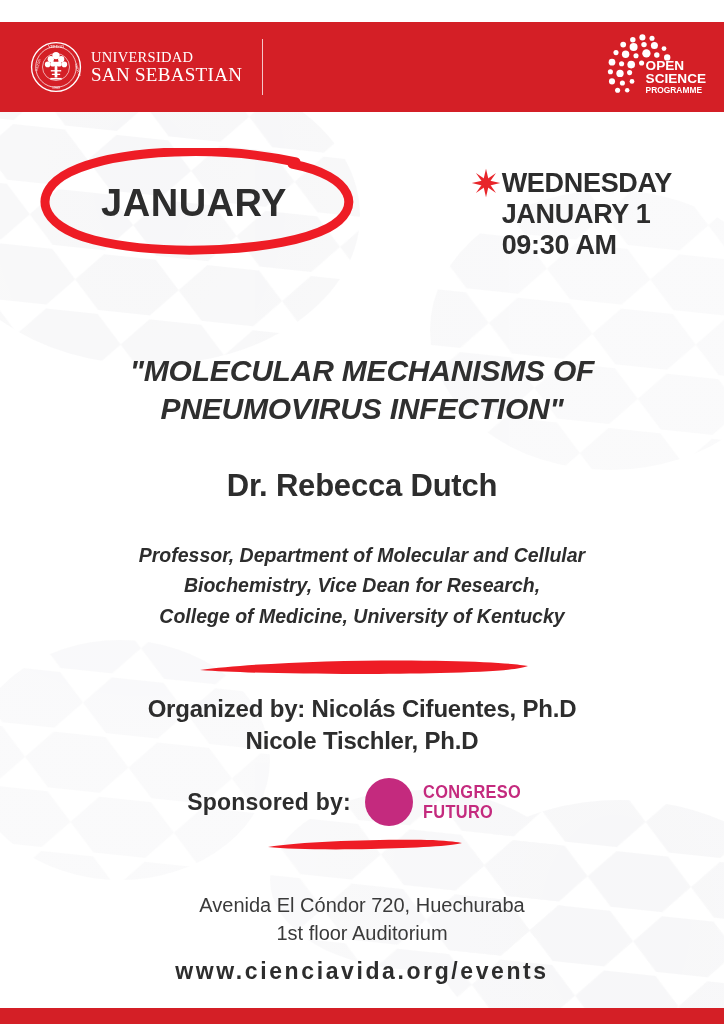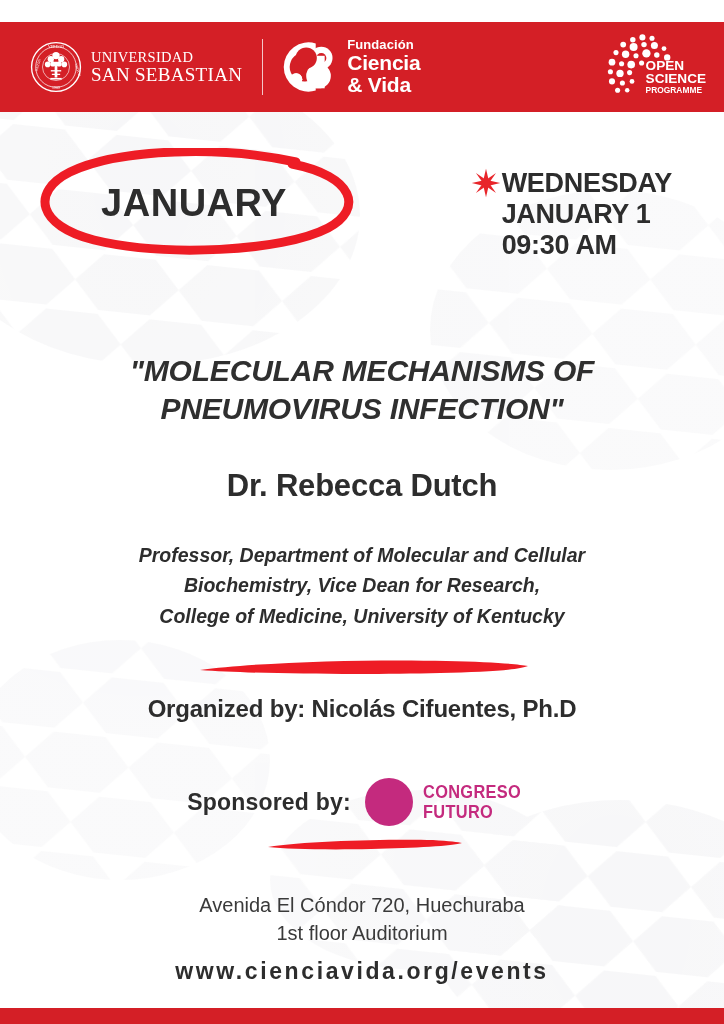--- a/index.html
+++ b/index.html
@@ -309,38 +309,20 @@
         </g>
       </svg>
       <div class="uss-text">
         <div class="l1">UNIVERSIDAD</div>
         <div class="l2">SAN SEBASTIAN</div>
       </div>
     </div>
 
     <div class="divider-v"></div>
 
-    <div class="fcv-logo">
-      <svg class="fcv-mark" viewBox="0 0 100 100" aria-hidden="true">
-        <path d="M50 6 A44 44 0 1 1 49.9 6 Z M50 6 A44 44 0 0 0 28 88 L28 40 A22 22 0 0 1 72 40 A22 22 0 0 1 50 62 L50 6 Z" fill="none"></path>
-        <path d="M62 8 A44 44 0 1 0 62 92 L62 66 A26 26 0 1 1 62 34 Z" fill="#ffffff"></path>
-        <circle cx="72" cy="34" r="20" fill="#ffffff"></circle>
-        <circle cx="72" cy="34" r="9" fill="#d41f26"></circle>
-        <circle cx="27" cy="72" r="11" fill="#ffffff"></circle>
-        <rect x="56" y="30" width="22" height="58" fill="#ffffff"></rect>
-        <circle cx="67" cy="66" r="22" fill="#ffffff"></circle>
-        <circle cx="45" cy="34" r="19" fill="#d41f26"></circle>
-        <circle cx="27" cy="72" r="11" fill="#ffffff"></circle>
-      </svg>
-      <div class="fcv-text">
-        <div class="f1">Fundación</div>
-        <div class="f2">Ciencia</div>
-        <div class="f3">&amp; Vida</div>
-      </div>
-    </div>
 
     <svg class="osp-logo" viewBox="0 0 140 100" aria-hidden="true">
       <g fill="#ffffff">
         <circle cx="46" cy="16" r="3.4"></circle>
           <circle cx="58" cy="13" r="3.8"></circle>
           <circle cx="70" cy="14" r="3.2"></circle>
         <circle cx="34" cy="22" r="3.6"></circle>
           <circle cx="47" cy="25" r="5"></circle>
           <circle cx="60" cy="22" r="3.4"></circle>
           <circle cx="73" cy="23" r="4.4"></circle>
@@ -412,20 +394,21 @@
     <div>Biochemistry, Vice Dean for Research,</div>
     <div>College of Medicine, University of Kentucky</div>
   </div>
 
   <svg class="brush1" viewBox="0 0 336 22" preserveAspectRatio="none" aria-hidden="true">
     <path d="M4 14 C60 6 180 3 250 5 C296 6 322 8 332 10 C322 14 290 16 244 17 C168 19 58 18 4 14 Z" fill="#ee1c25"></path>
   </svg>
 
   <div class="organized">
     <div>Organized by: Nicolás Cifuentes, Ph.D</div>
+    <div>Nicole Tischler, Ph.D</div>
   </div>
 
   <div class="sponsor-row">
     <span class="sponsor-label">Sponsored by:</span>
     <span class="cf-logo">
       <span class="cf-dot"></span>
       <span class="cf-text">
         <span style="display:block">CONGRESO</span>
         <span style="display:block">FUTURO</span>
       </span>

